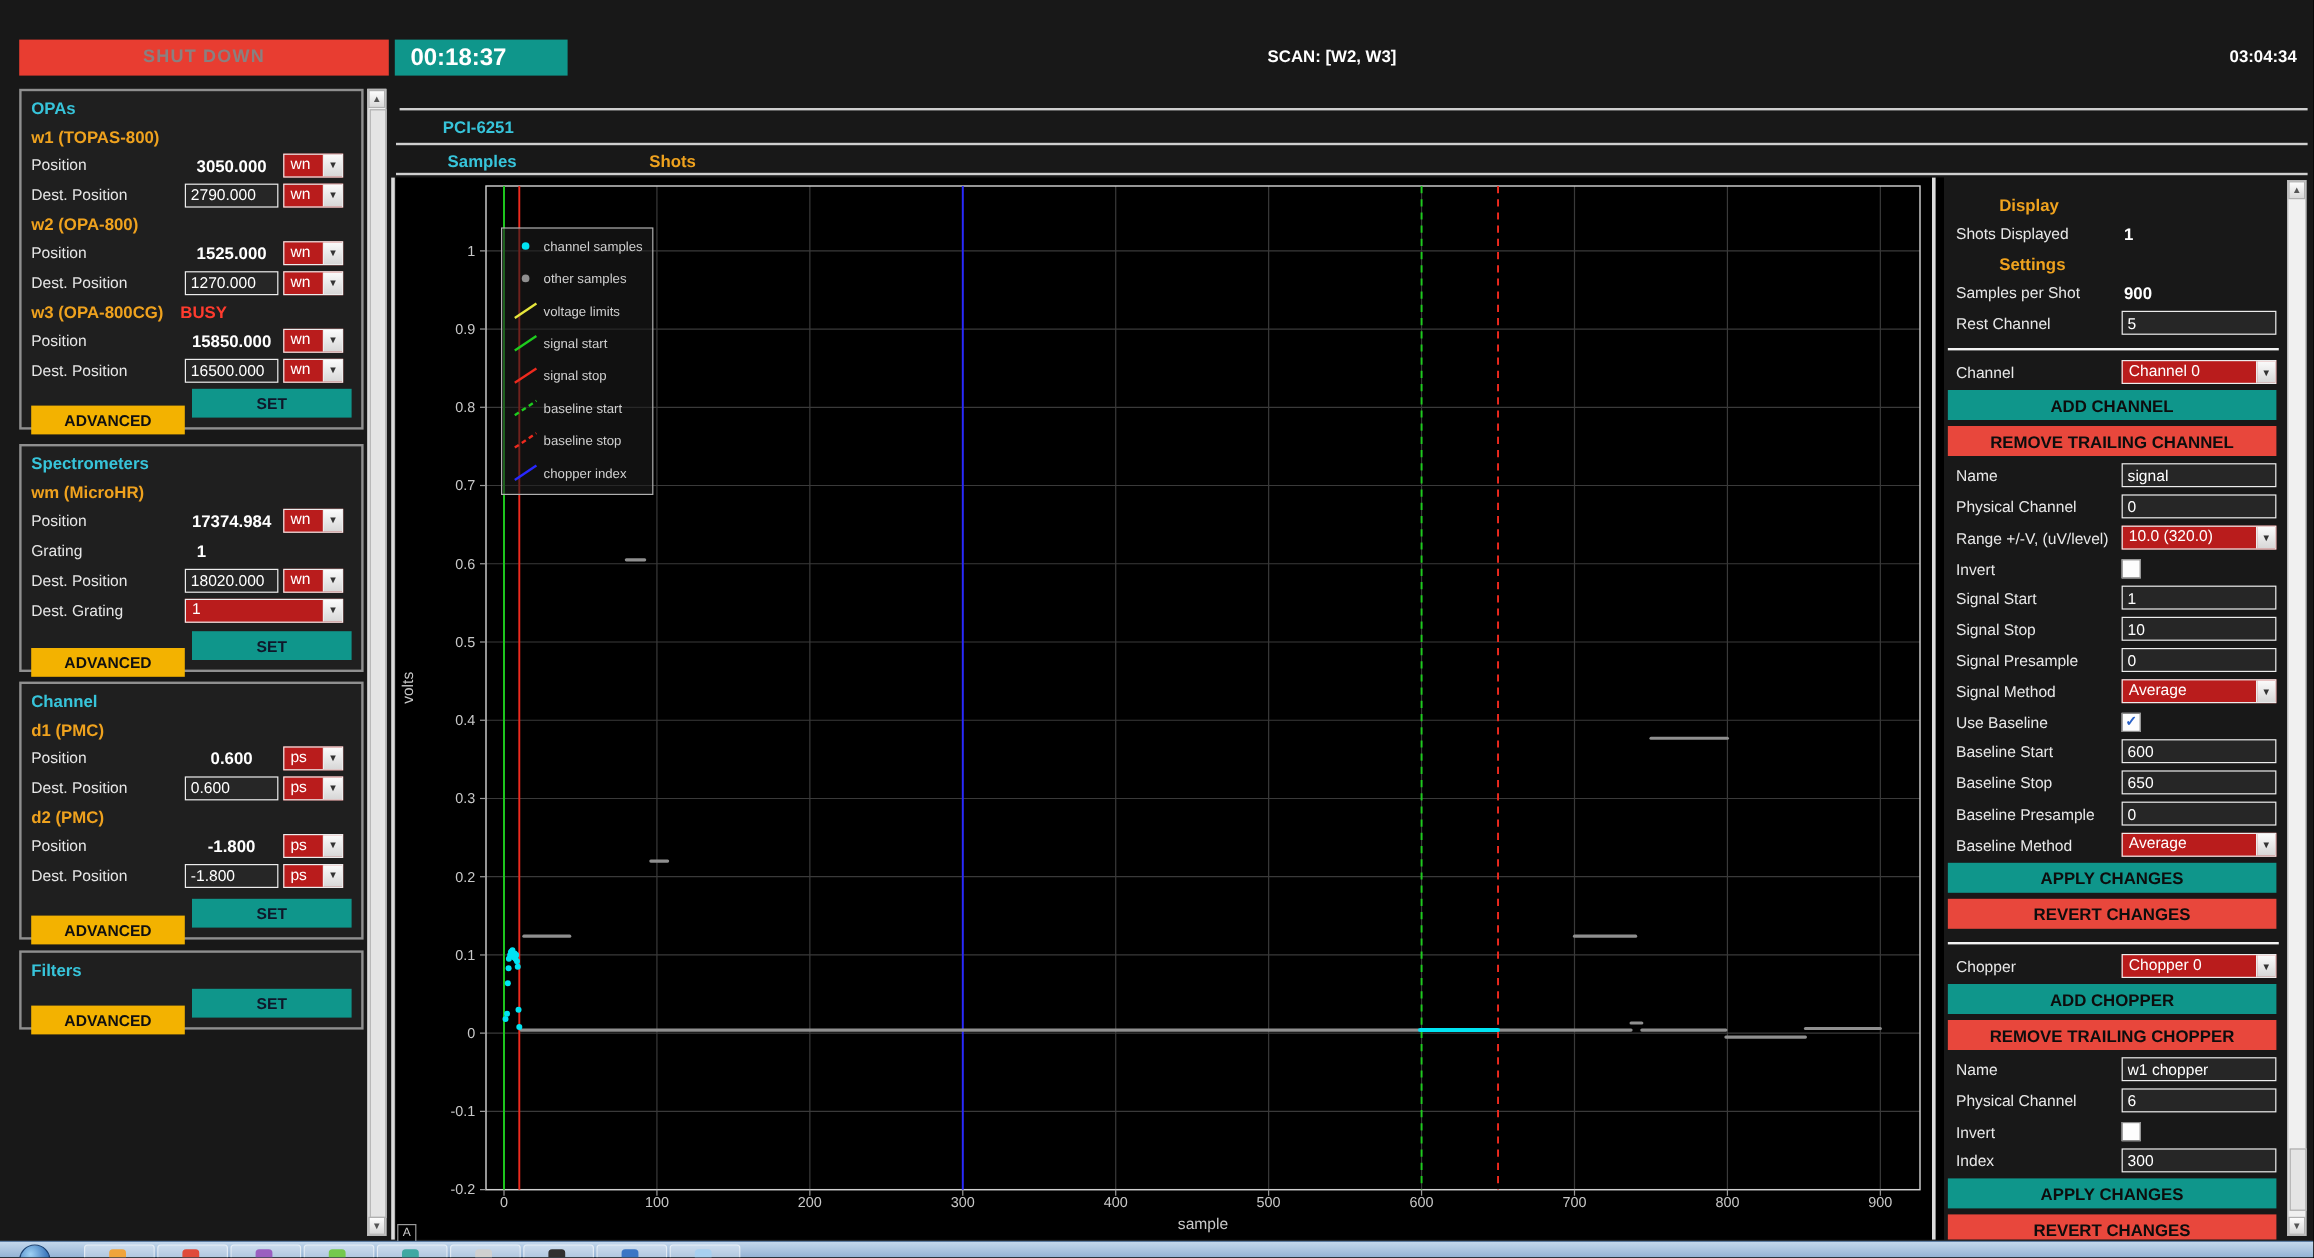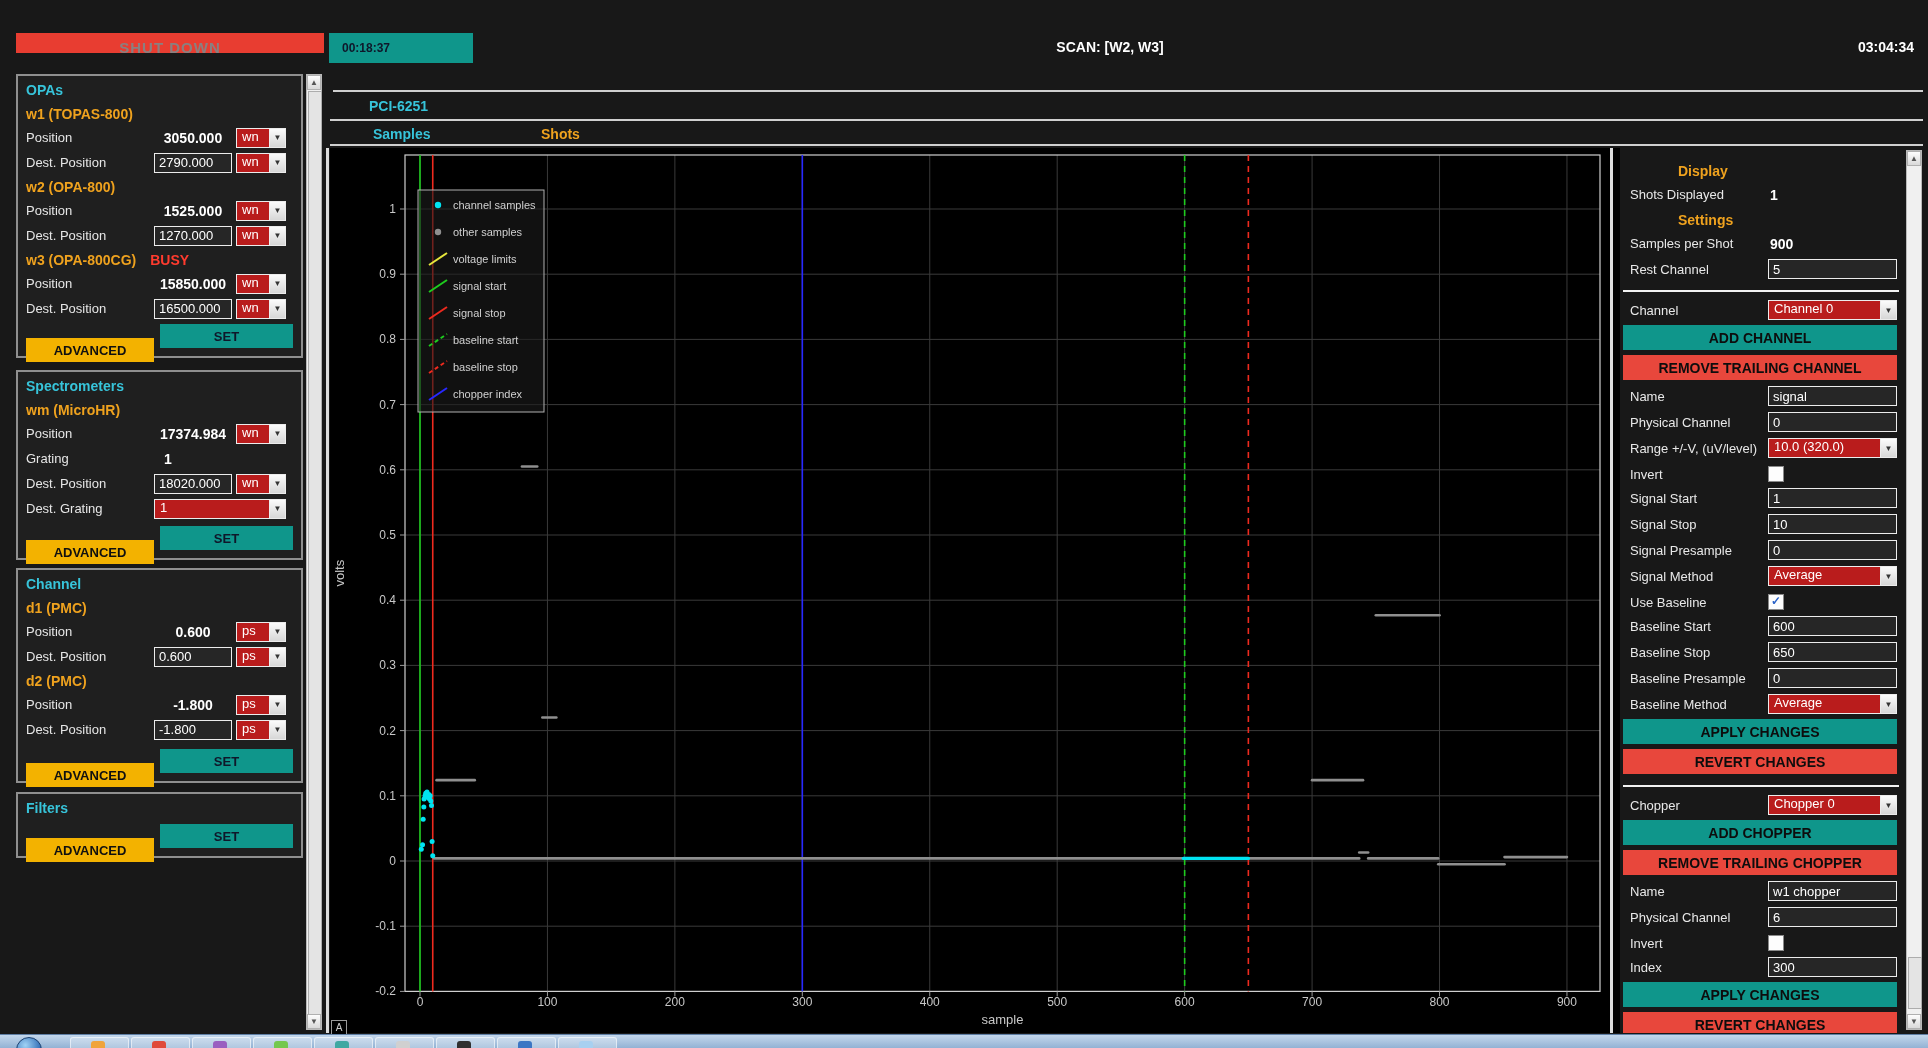--- a/index.html
+++ b/index.html
@@ -12,24 +12,24 @@
   #win-icon{position:absolute;left:7px;top:4px;width:16px;height:16px;background:#e8eef5;
     border:1px solid #35506e;box-sizing:border-box;}
   #win-icon:before{content:"";position:absolute;left:2px;top:2px;width:7px;height:7px;background:#4a7ab0;}
   #win-title{position:absolute;left:30px;top:4px;font-size:13px;color:#0c1624;}
   .winbtn{position:absolute;top:3px;width:34px;height:18px;border:1px solid #55718e;border-radius:3px;
     background:linear-gradient(#e7f1fa,#b6cde3 50%,#9cb9d6);box-sizing:border-box;}
   .winbtn .bar{position:absolute;left:11px;top:10px;width:11px;height:3px;background:#45586c;}
   .winbtn .sq{position:absolute;left:11px;top:4px;width:9px;height:8px;border:2px solid #45586c;}
   .winbtn .x{position:absolute;left:0;top:1px;width:100%;text-align:center;font-weight:bold;color:#45586c;font-size:12px;}
   
-  #shutdown-btn{position:absolute;left:16px;top:33px;width:308px;height:20px;background:#e83d31;
+  #shutdown-btn{position:absolute;left:16px;top:33px;width:308px;height:30px;background:#e83d31;
     color:#8a8080;font-weight:bold;font-size:15px;text-align:center;line-height:30px;letter-spacing:1px;}
   #timer-box{position:absolute;left:329px;top:33px;width:144px;height:30px;background:#0f968b;
-    color:#0f172a;font-weight:bold;font-size:12px;line-height:30px;padding-left:13px;box-sizing:border-box;}
+    color:#ffffff;font-weight:bold;font-size:20px;line-height:30px;padding-left:13px;box-sizing:border-box;}
   #scan-label{position:absolute;left:960px;top:39px;width:300px;text-align:center;color:#fff;font-weight:bold;font-size:14px;}
   #clock{position:absolute;right:14px;top:39px;color:#fff;font-weight:bold;font-size:14px;}
   
   .tabrow{position:absolute;height:20px;}
   .tab{position:absolute;font-weight:bold;font-size:14px;cursor:default;white-space:nowrap;}
   .tab.on{color:#37c4da;} .tab.off{color:#efa21e;}
   .hsep{position:absolute;height:2px;background:#cfcfcf;}
   
   .pbox{position:absolute;left:16px;width:287px;border:2px solid #8f8f8f;background:#1f1f1f;
     box-sizing:border-box;padding:6px 8px;display:flex;flex-direction:column;}
@@ -61,21 +61,21 @@
   .sthumb{position:absolute;left:1px;width:12px;background:#e4e4e4;border:1px solid #adadad;}
   
   #plot-wrap{position:absolute;left:330px;top:148px;width:1290px;height:885px;background:#000;}
   .vsplit{position:absolute;width:3px;background:#dcdcdc;}
   #autoscale-btn{position:absolute;left:331px;top:1020px;width:14px;height:14px;border:1px solid #9a9a9a;
     color:#cfcfcf;background:#000;font-size:10px;text-align:center;line-height:13px;}
   
   #right-panel{position:absolute;left:1623px;top:148px;width:283px;height:885px;overflow:hidden;}
   .rrow{position:absolute;left:0;width:283px;height:24px;}
   .rrow .rlbl{position:absolute;left:7px;top:4px;color:#e8e8e8;}
-  .rrow .rsec{position:absolute;left:24px;top:3px;color:#efa21e;font-weight:bold;font-size:14px;padding-left:31px;}
+  .rrow .rsec{position:absolute;left:12px;top:3px;color:#efa21e;font-weight:bold;font-size:14px;padding-left:31px;}
   .rrow .rval{position:absolute;left:147px;top:4px;font-weight:bold;font-size:14px;color:#fff;}
   .rrow input.tin{position:absolute;left:145px;top:1px;width:129px;}
   .rrow .sel{position:absolute;left:145px;top:1px;width:129px;}
   .rbtn{position:absolute;left:0;top:0;width:274px;height:25px;border:none;font-weight:bold;
     font-size:14px;font-family:"Liberation Sans",sans-serif;color:#0d0d0d;}
   .rbtn.teal{background:#0f968b;} .rbtn.red{background:#e8473c;}
   .rsep{position:absolute;left:0;width:276px;height:2px;background:#f2f2f2;}
   .cbox{position:absolute;left:145px;top:3px;width:14px;height:14px;background:#fdfdfd;
     border:1px solid #8a8a8a;font-size:12px;line-height:13px;text-align:center;color:#2a62c8;font-weight:bold;}
   

